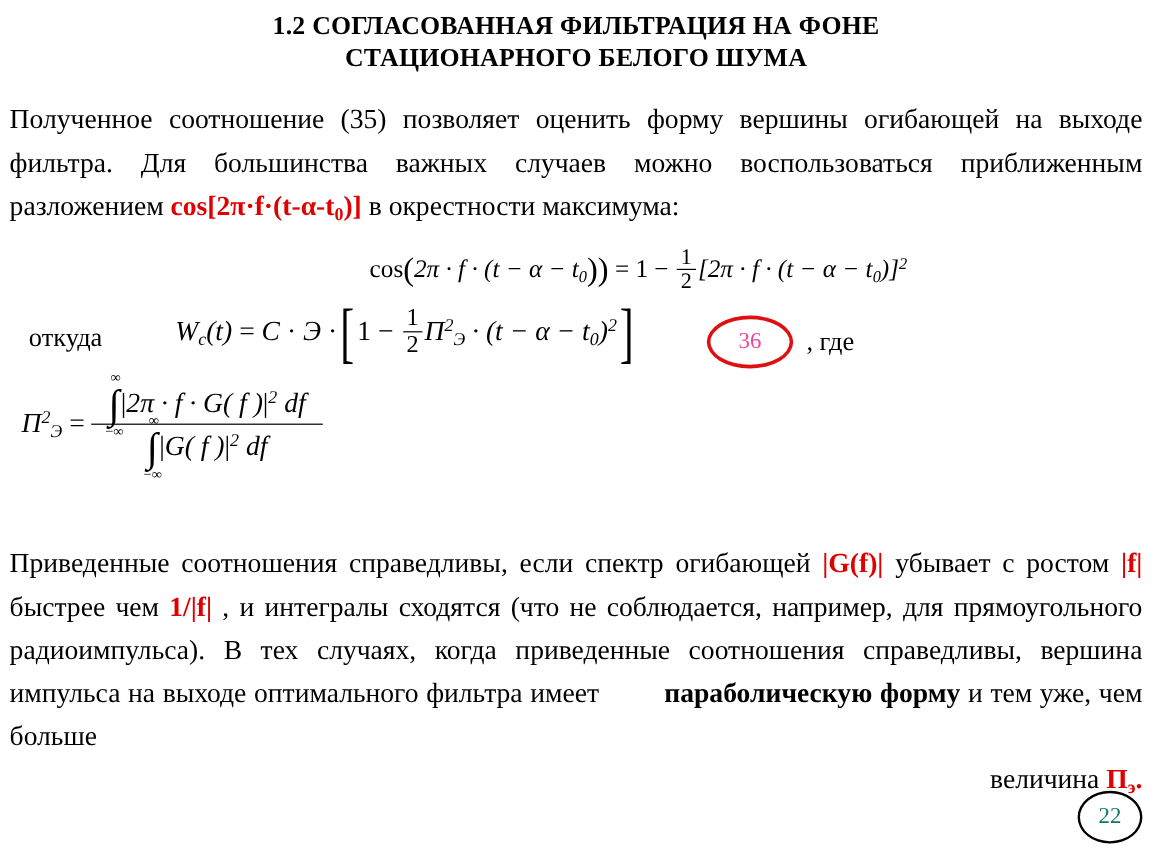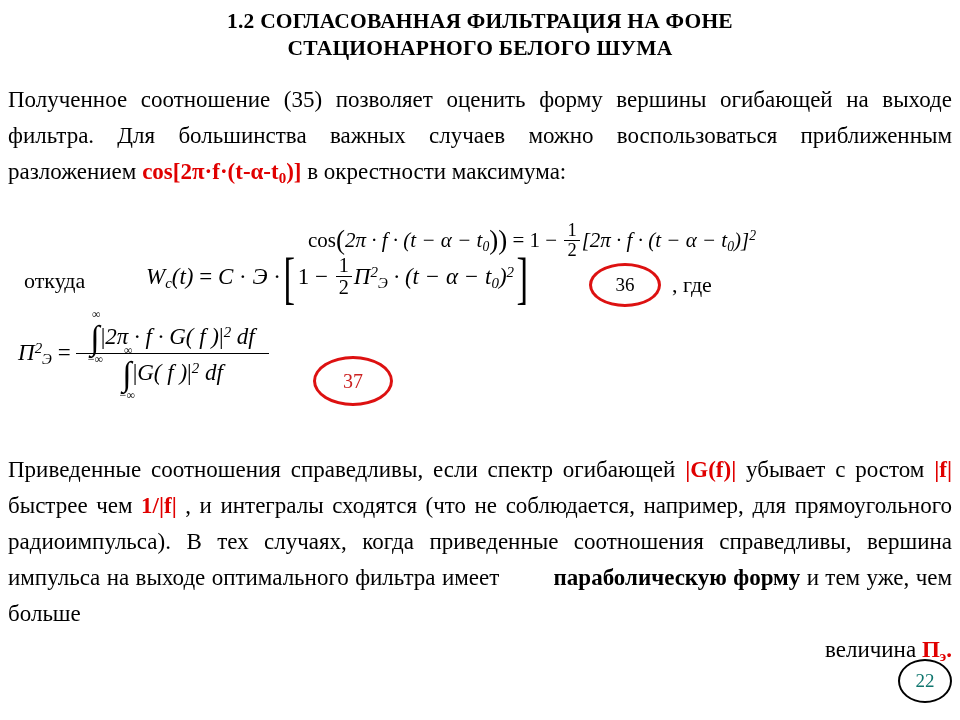--- a/index.html
+++ b/index.html
@@ -77,21 +77,20 @@
     color: #000;
     white-space: nowrap;
   }
   .up { font-style: normal; }
 
   
   .eq-cos {
     left: 308px;
     top: 205px;
     font-size: 21px;
-    margin-top: 16px;
   }
   .eq-cos .big-paren { font-size: 27px; font-style: normal; vertical-align: -0.08em; }
 
   
   .frac {
     display: inline-block;
     vertical-align: -0.42em;
     text-align: center;
     font-style: normal;
     line-height: 1.02;
@@ -180,21 +179,21 @@
     justify-content: center;
     border-radius: 50%;
     font-family: "Liberation Serif", "DejaVu Serif", serif;
   }
   .callout-36 {
     left: 589px;
     top: 263px;
     width: 66px;
     height: 38px;
     border: 3px solid #dd1111;
-    color: #000000;
+    color: #ec4899;
     font-size: 19px;
   }
   .callout-37 {
     left: 313px;
     top: 356px;
     width: 74px;
     height: 44px;
     border: 3px solid #dd1111;
     color: #cc2222;
     font-size: 20px;
@@ -259,21 +258,20 @@
         <span class="intg">∫<span class="lim-t">∞</span><span class="lim-b">−∞</span></span><span class="vbar">|</span><span>2π · f · G( f )</span><span class="vbar">|</span><sup class="sml">2</sup>
         <span>df</span>
       </span>
       <span class="bden">
         <span class="intg">∫<span class="lim-t">∞</span><span class="lim-b">−∞</span></span><span class="vbar">|</span><span>G( f )</span><span class="vbar">|</span><sup class="sml">2</sup>
         <span>df</span>
       </span>
     </span>
   </div>
 
-  <div class="callout callout-37">37</div>
 
   <div class="para para-bottom">
     <span>Приведенные соотношения справедливы, если спектр огибающей </span><span class="redbold">|G(f)|</span><span> убывает с ростом </span><span class="redbold">|f|</span><span> быстрее чем </span><span class="redbold">1/|f|</span><span> , и интегралы сходятся (что не соблюдается, например, для прямоугольного радиоимпульса). В тех случаях, когда приведенные соотношения справедливы, вершина импульса на выходе оптимального фильтра имеет </span><span class="bold">параболическую форму</span><span> и тем уже, чем больше</span>
     <span class="lastline"><span>величина </span><span class="redbold"><span>П</span><sub class="sml">э</sub><span>.</span></span></span>
   </div>
 
   <div class="callout callout-page">22</div>
 
 </div>
 

